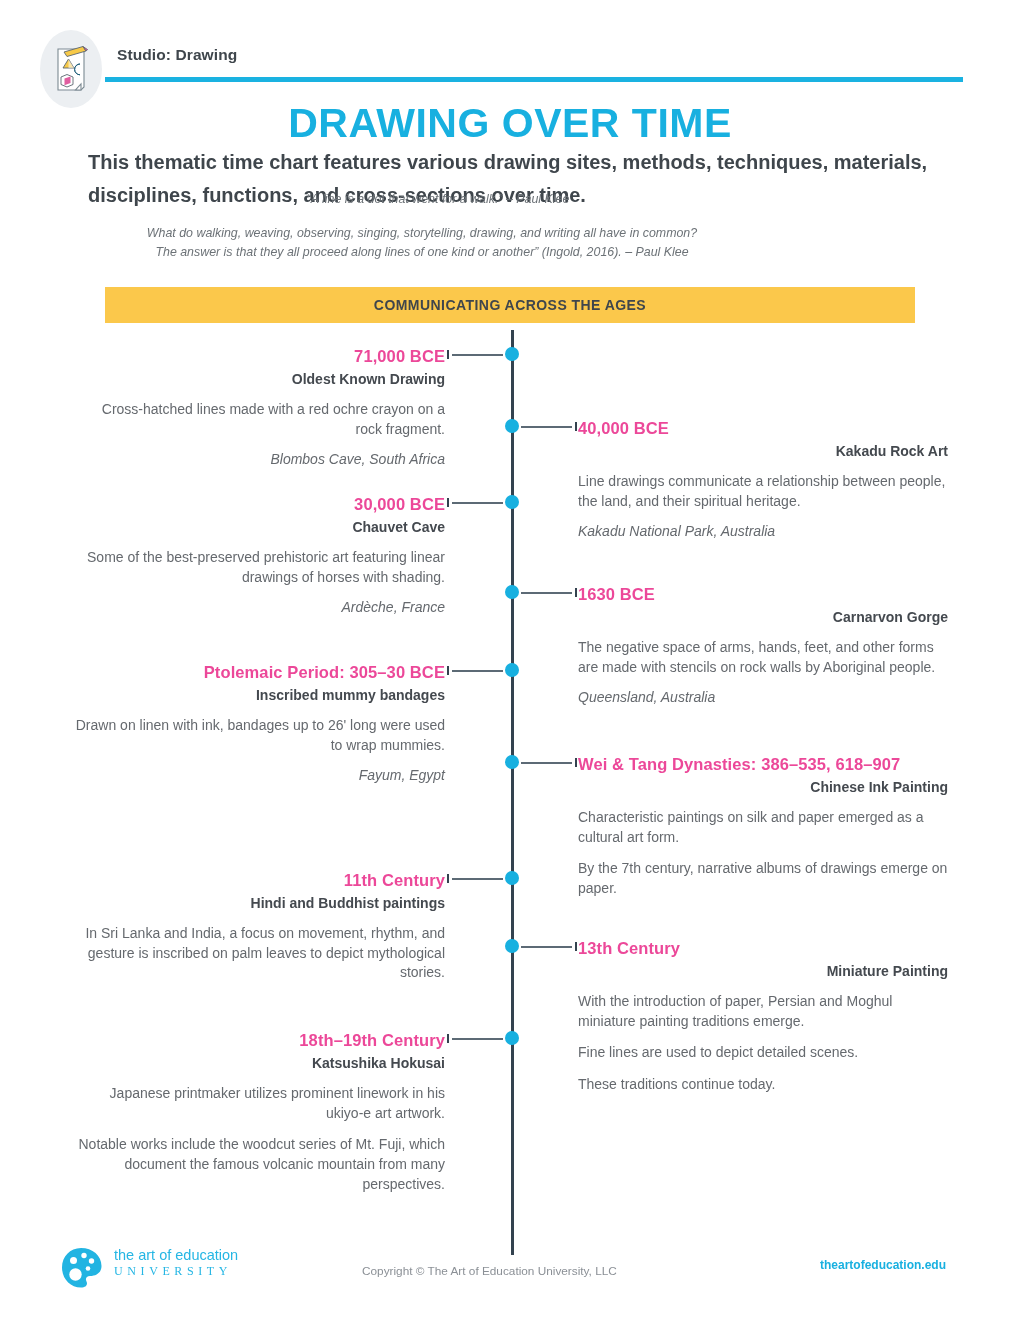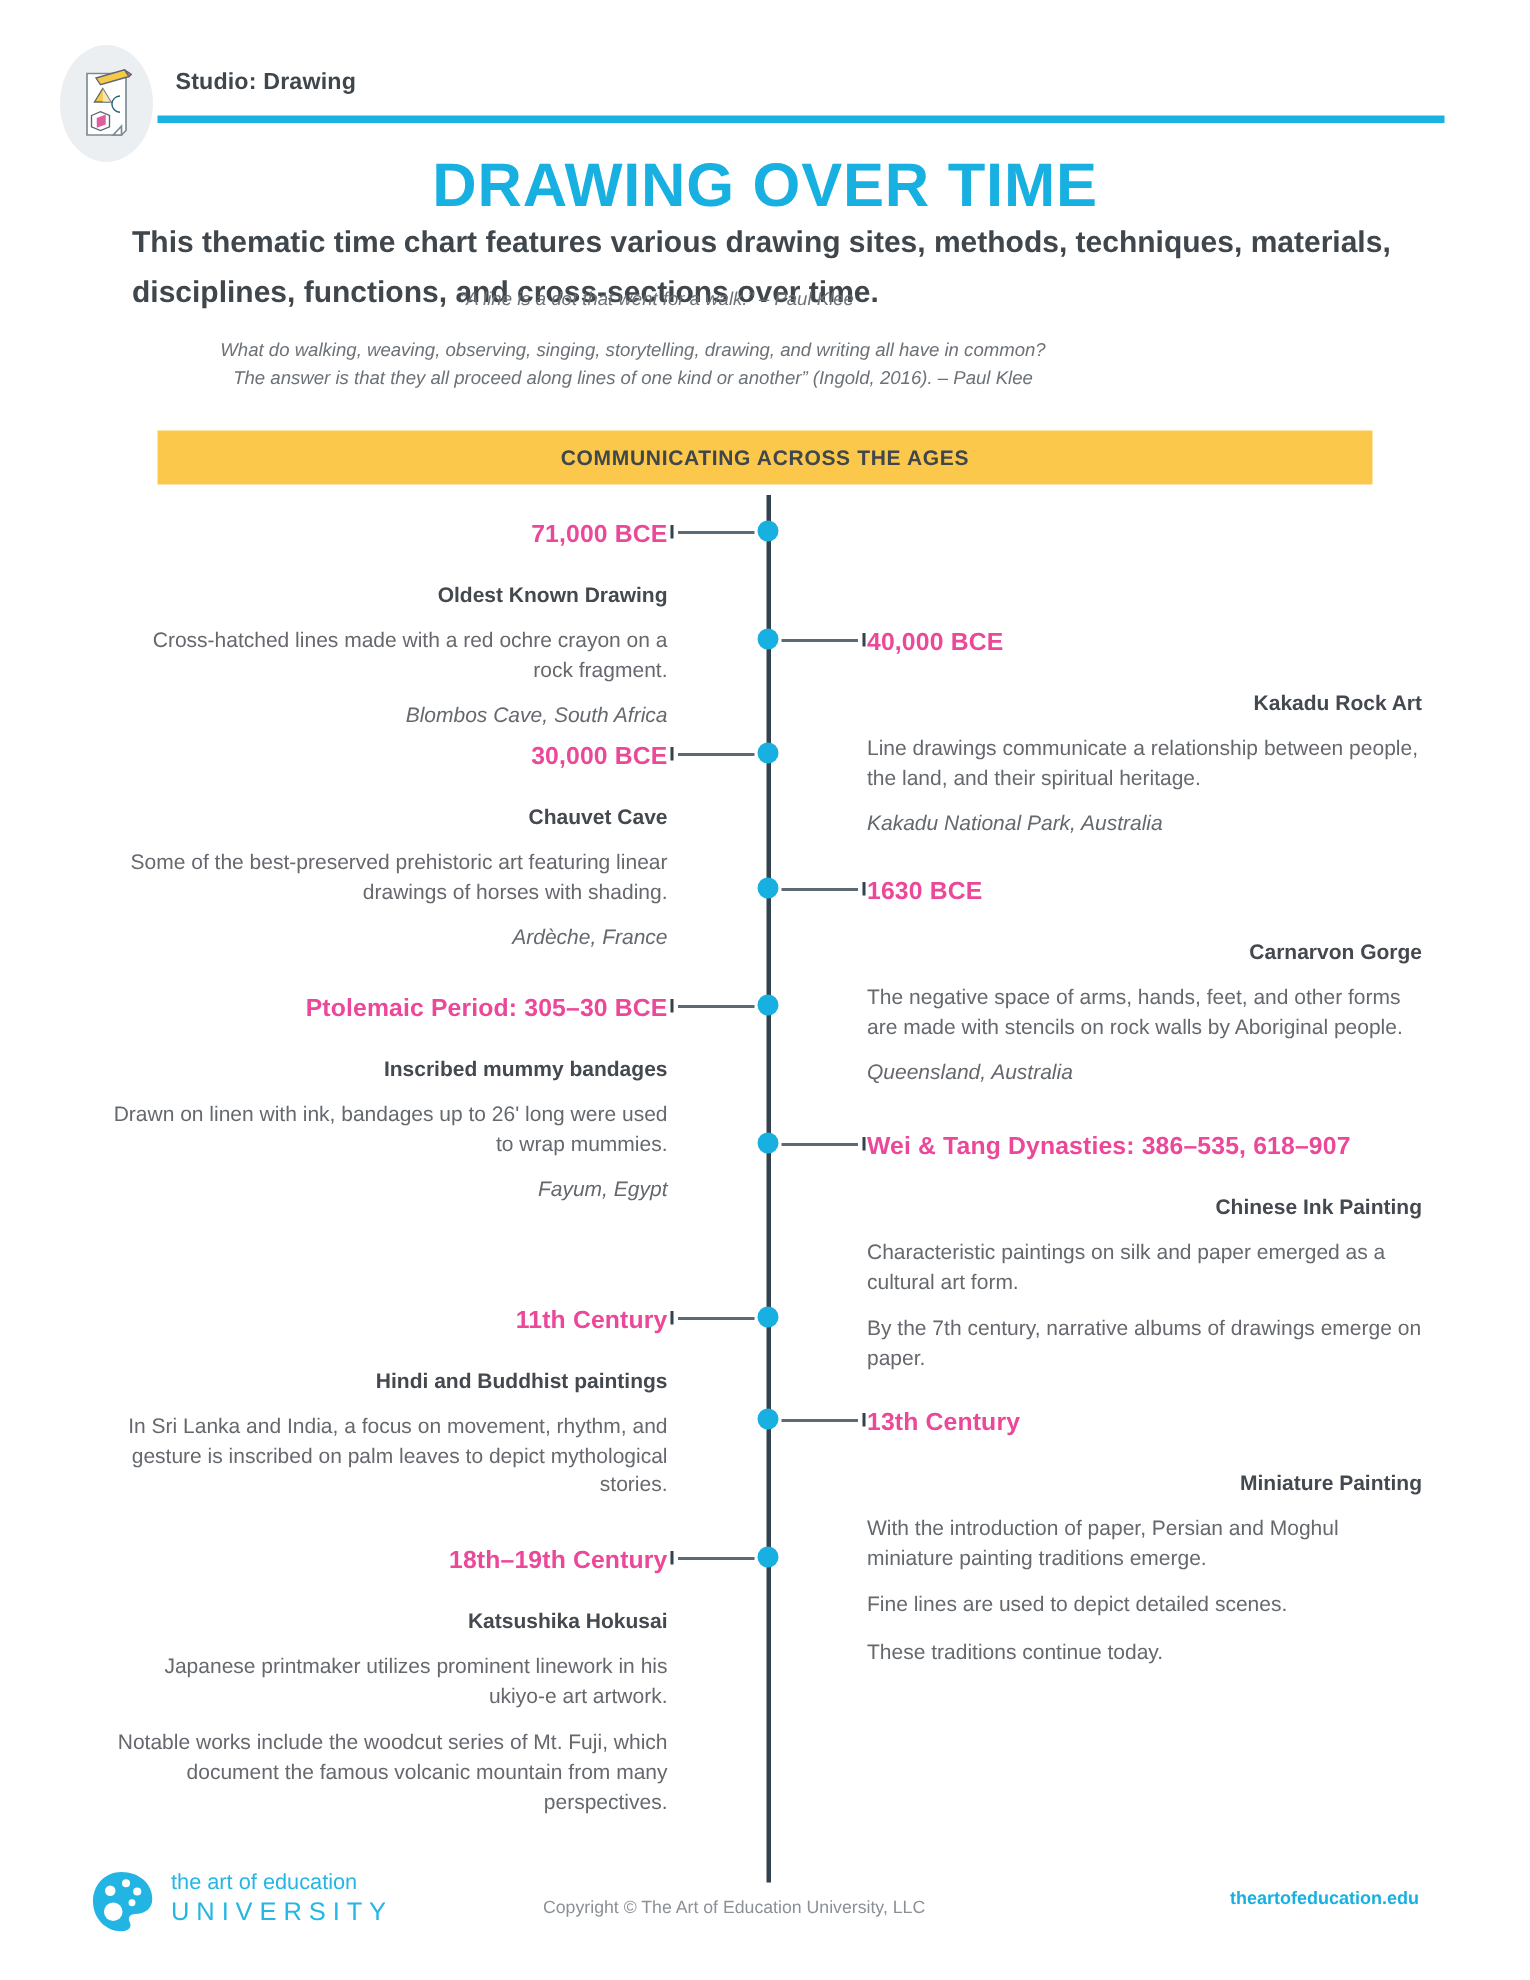--- a/index.html
+++ b/index.html
@@ -116,21 +116,21 @@
   .entry.right { left: 578px;  text-align: left;  }
 
   .era {
     font-size: 16.5px;
     font-weight: bold;
     color: #ec4899;
     line-height: 1.32;
     letter-spacing: 0.1px;
   }
   .site {
-    margin-top: 19px;
+    margin-top: 2px;
     font-size: 14px;
     font-weight: bold;
     color: #44494f;
     line-height: 1.35;
     text-align: right;
   }
   .desc {
     margin-top: 11px;
     font-size: 14px;
     color: #65696e;
@@ -178,21 +178,21 @@
     left: 0; bottom: 22px; width: 1004px; height: 60px;
   }
   .palette-logo {
     position: absolute; left: 60px; top: 8px;
   }
   .brand-text {
     position: absolute; left: 114px; top: 8px;
     color: #25b6e4;
   }
   .brand-line1 { font-size: 14.5px; line-height: 1.25; }
-  .brand-line2 { font-size: 17px; letter-spacing: 4.6px; line-height: 1.25; }
+  .brand-line2 { font-size: 12px; letter-spacing: 4.6px; line-height: 1.25; font-family: Liberation Serif, serif; }
   .copyright {
     position: absolute; left: 362px; top: 26px;
     font-size: 11.8px;
     color: #8b9096;
   }
   .site-url {
     position: absolute; right: 58px; top: 20px;
     font-size: 12px;
     font-weight: bold;
     color: #18b0e0;

